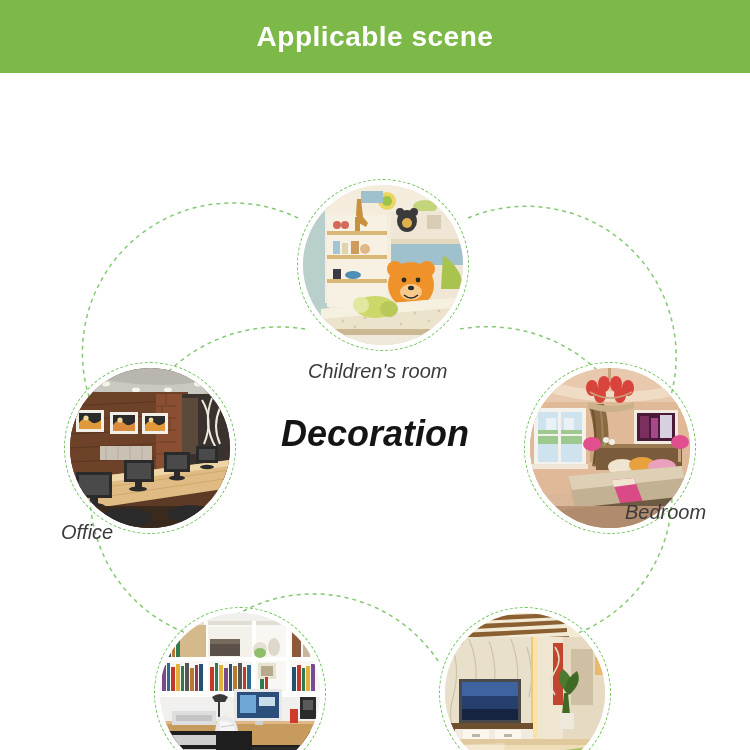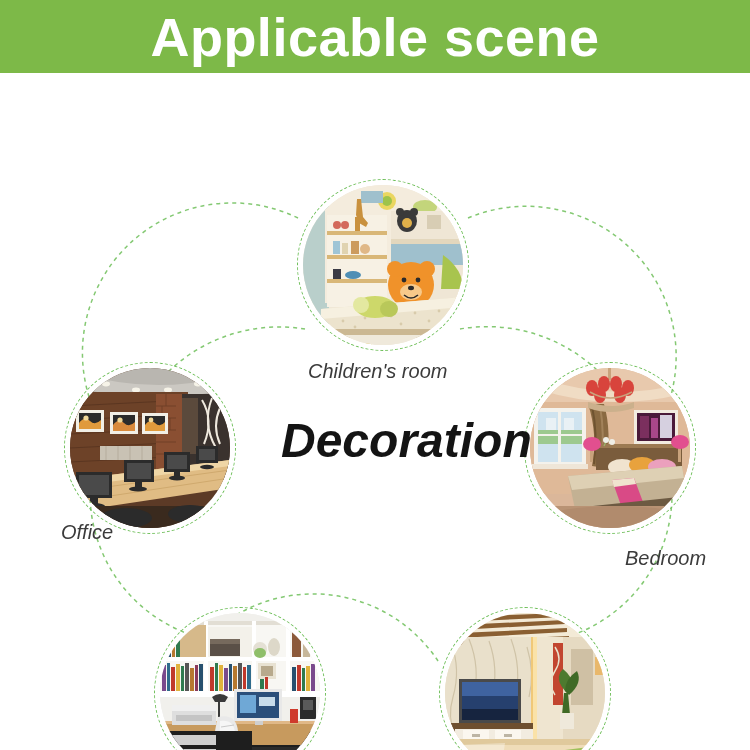--- a/index.html
+++ b/index.html
@@ -13,21 +13,21 @@
   #stage{position:relative;width:750px;height:750px;}
 
   
   .header{
     position:absolute;left:0;top:0;width:750px;height:73px;
     background:#7db948;
     display:flex;align-items:center;justify-content:center;
   }
   .header-title{
     color:#ffffff;
-    font-size:54px;
+    font-size:28px;
     font-weight:bold;
     letter-spacing:.5px;
     line-height:1;
     font-family:"Liberation Sans", sans-serif;
   }
 
   
   .diagram{position:absolute;left:0;top:73px;width:750px;height:700px;font-style:italic;}
   .arcs{position:absolute;left:0;top:0;width:750px;height:677px;}
 
@@ -57,21 +57,21 @@
     color:#3b3b3b;
     font-size:20px;
     white-space:nowrap;
     font-family:"Liberation Sans", sans-serif;
   }
 
   
   .center-title{
     position:absolute;
     color:#141414;
-    font-size:48px;
+    font-size:36px;
     font-weight:bold;
     white-space:nowrap;
     font-family:"Liberation Sans", sans-serif;
   }
 </style>
 </head>
 <body>
 
 <div id="stage">
 
@@ -244,21 +244,21 @@
             <path d="M82 112 L104 110 L116 142 L94 146 Z" fill="#d94a86"></path>
             <path d="M82 112 L104 110 L106 116 L84 119 Z" fill="#f0e3cf"></path>
 
             <path d="M44 140 L158 128 L158 142 L46 154 Z" fill="#6d5a42"></path>
 
             <rect x="0" y="138" width="160" height="22" fill="#b99374"></rect>
             <ellipse cx="86" cy="150" rx="70" ry="12" fill="#a98466" opacity=".5"></ellipse>
           </svg>
         </div>
       </div>
-      <div class="label" style="left:625px;top:474px;">Bedroom</div>
+      <div class="label" style="left:625px;top:428px;">Bedroom</div>
     </div>
 
     <div class="node">
       <div class="circle-wrap" style="left:439px;top:534px;width:172px;height:172px;">
         <div class="ring"></div>
         <div class="photo" style="left:6px;top:6px;width:160px;height:160px;">
           <svg width="160" height="160" viewBox="0 0 160 160">
             <rect width="160" height="160" fill="#efe3cc"></rect>
 
             <path d="M0 0 L160 0 L160 30 L0 24 Z" fill="#f3ead6"></path>

